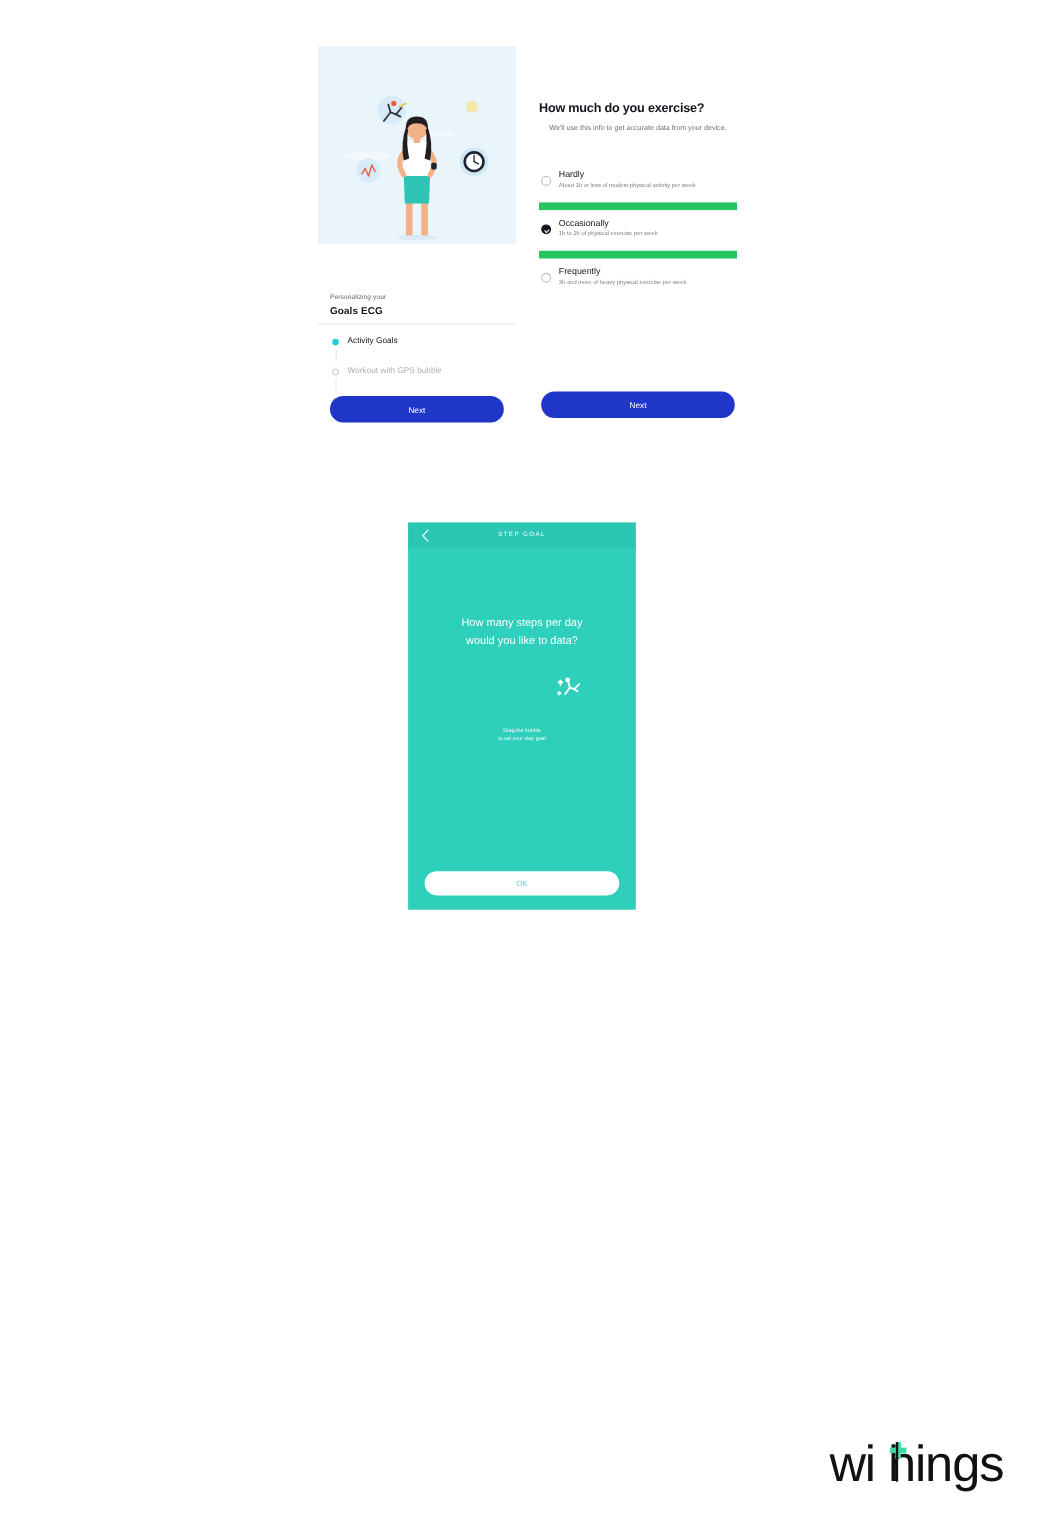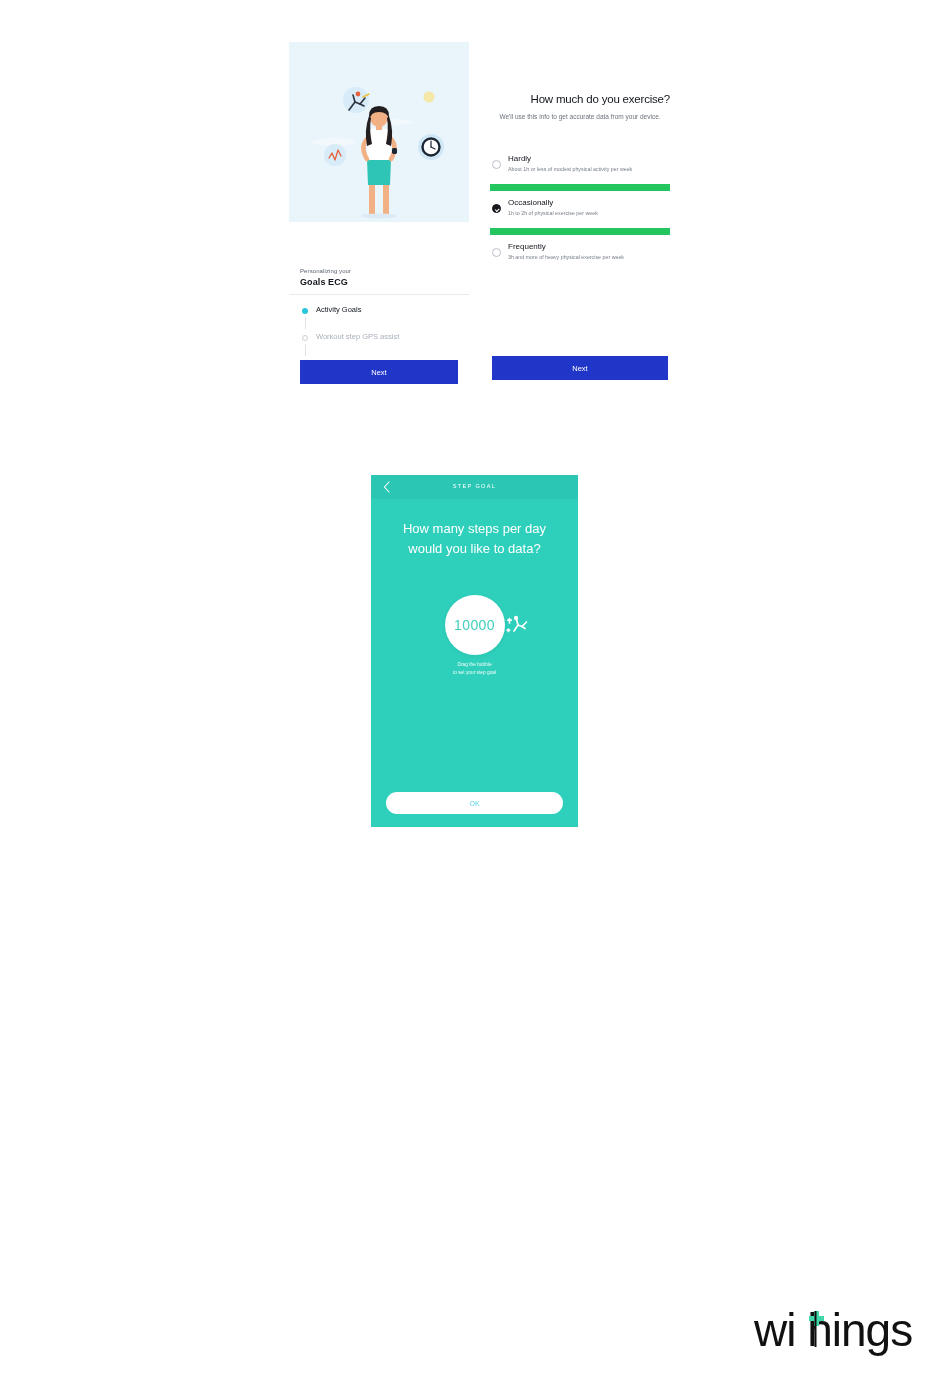--- a/index.html
+++ b/index.html
@@ -114,23 +114,23 @@
   .step-label.muted { color: #a9b0b9; }
 
   
   #screen-exercise {
     position: absolute;
     left: 490px;
     top: 88px;
     width: 180px;
   }
   .q-title {
-    text-align: right;
+    text-align: left;
     font-size: 11.5px;
-    font-weight: normal;
+    font-weight: bold;
     color: #12161c;
     letter-spacing: -0.2px;
     margin: 0;
     padding-top: 5px;
   }
   .q-sub {
     text-align: center;
     font-size: 6.5px;
     color: #6a727c;
     line-height: 1.45;
@@ -185,21 +185,21 @@
     top: 19px;
     font-size: 5.3px;
     color: #767d86;
     white-space: nowrap;
   }
 
   
   .next-btn {
     position: absolute;
     height: 24px;
-    border-radius: 0;
+    border-radius: 12px;
     background: #2036c9;
     color: #ffffff;
     font-size: 7.5px;
     display: flex;
     align-items: center;
     justify-content: center;
     border: none;
     cursor: pointer;
     font-family: "Liberation Sans", sans-serif;
   }
@@ -234,23 +234,23 @@
     position: absolute;
     left: 0;
     right: 0;
     top: 8px;
     text-align: center;
     font-size: 5.6px;
     letter-spacing: 1.3px;
     color: #ffffff;
   }
   .sg-question {
-    margin-top: 20px;
+    margin-top: 60px;
     text-align: center;
-    font-size: 13px;
+    font-size: 10px;
     color: #ffffff;
     line-height: 1.55;
   }
   .bubble-wrap {
     position: absolute;
     left: 0; right: 0;
     top: 120px;
     height: 70px;
   }
   .bubble {
@@ -382,21 +382,21 @@
 
       <div class="step-row">
         <span class="step-bullet active"></span>
         <span class="step-connector"></span>
         <span class="step-label">Activity Goals</span>
       </div>
 
       <div class="step-row">
         <span class="step-bullet inactive"></span>
         <span class="step-connector"></span>
-        <span class="step-label muted">Workout step GPS assist</span>
+        <span class="step-label muted">Workout with GPS bubble</span>
       </div>
 
       <div class="step-row">
         <span class="step-bullet inactive"></span>
         <span class="step-label muted">Taking an ECG measurement</span>
       </div>
 
     </div>
   </div>
 </div>
@@ -441,25 +441,20 @@
       </svg>
     </span>
     <span class="sg-title">STEP GOAL</span>
   </div>
 
   <div class="sg-question">
     <div>How many steps per day</div>
     <div>would you like to data?</div>
   </div>
 
-  <div class="bubble-wrap">
-    <div class="bubble">
-      <span class="bubble-value">10000</span>
-    </div>
-  </div>
 
   <span class="run-icon">
     <svg width="26" height="24" viewBox="0 0 26 24">
       <g fill="none" stroke="#ffffff" stroke-width="1.7" stroke-linecap="round" stroke-linejoin="round">
         <path d="M9 19 L13 13 L17 14.5 L21.5 10"></path>
         <path d="M13 13 L11.5 7.5"></path>
         <path d="M17 14.5 L20 16.5"></path>
         <path d="M4.5 6.5 L4.5 11"></path>
         <path d="M2.8 8.2 L6.2 8.2"></path>
         <path d="M3.4 17 L3.4 19.4"></path>

